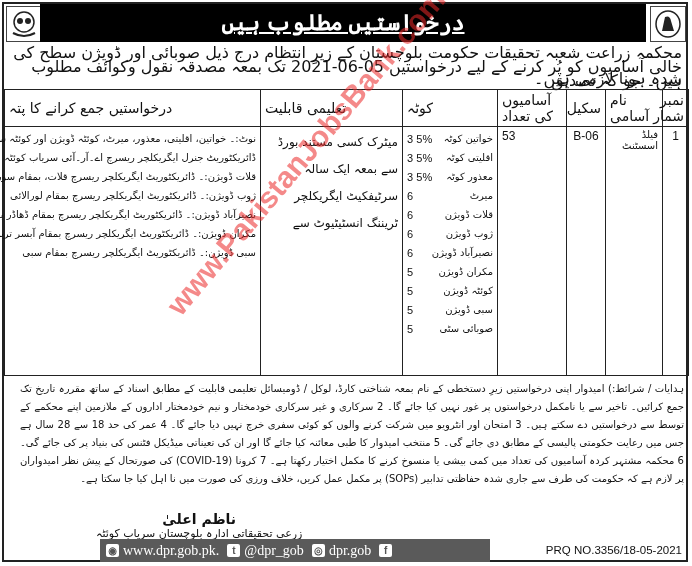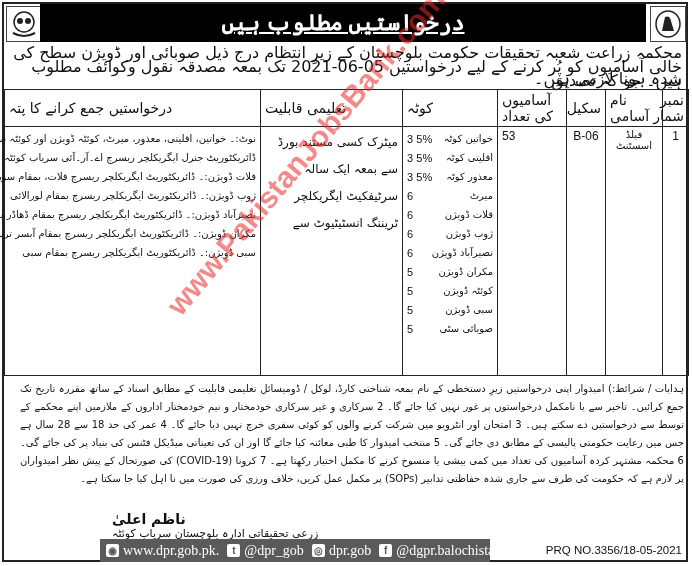--- a/index.html
+++ b/index.html
@@ -18,21 +18,21 @@
   table.jobs th, table.jobs td { border:1px solid #222; vertical-align:top; padding:2px 4px; }
   table.jobs th { height:20px; font-weight:normal; font-size:14px; text-align:left; vertical-align:middle; }
   .num { font-family:"Liberation Sans", sans-serif; font-size:12px;margin-top:24px; }
   .quota-row { display:flex; justify-content:space-between; height:19px; align-items:center; font-size:10px; }
   .quota-label { }
   .quota-pct { font-family:"Liberation Sans", sans-serif; font-size:11px; margin-right:6px; }
   .quota-count { font-family:"Liberation Sans", sans-serif; font-size:11px; }
   .addr-line { line-height:19px; text-align:right; font-size:10px; white-space:nowrap; }
   .qual { line-height:27px; text-align:right; font-size:12px; }
   .conditions { position:absolute; left:20px; right:8px; top:380px; direction:rtl; text-align:justify; font-size:10px; line-height:18px; }
-  .signature { position:absolute; left:112px; top:511px; text-align:left; direction:rtl; }
+  .signature { position:absolute; left:96px; top:511px; text-align:center; direction:rtl; }
   .sig-title { font-size:14px; font-weight:bold; }
   .sig-sub { font-size:11px; }
   .footer-bar { position:absolute; left:100px; top:539px; width:390px; height:23px; background:#5a5a5a; display:flex; align-items:center; gap:8px; padding-left:6px; box-sizing:border-box; }
   .footer-item { color:#fff; font-family:"Liberation Serif", serif; font-size:14px; display:flex; align-items:center; gap:4px; white-space:nowrap; }
   .ficon { width:13px; height:13px; background:#fff; color:#555; font-size:10px; font-family:"Liberation Sans", sans-serif; font-weight:bold; display:inline-flex; align-items:center; justify-content:center; border-radius:2px; }
   .prq { position:absolute; right:10px; top:544px; font-family:"Liberation Sans", sans-serif; font-size:11.5px; font-weight:normal; }
   .watermark { position:absolute; left:160px; top:300px; transform:rotate(-50deg); transform-origin:left top; color:rgba(235,40,40,0.55); font-family:"Liberation Sans", sans-serif; font-weight:bold; font-size:30px; white-space:nowrap; pointer-events:none; }
 </style>
 </head>
 <body>
@@ -79,21 +79,21 @@
       <th>سکیل</th>
       <th>آسامیوں کی تعداد</th>
       <th>کوٹہ</th>
       <th>تعلیمی قابلیت</th>
       <th>درخواستیں جمع کرانے کا پتہ</th>
     </tr>
   </thead>
   <tbody>
     <tr>
       <td class="num" style="text-align:center">1</td>
-      <td style="text-align:center">فیلڈ اسسٹنٹ</td>
+      <td style="">فیلڈ اسسٹنٹ</td>
       <td class="num" style="text-align:center">B-06</td>
       <td class="num" style="text-align:left">53</td>
       <td>
         <div class="quota-row">
             <span class="quota-label">خواتین کوٹہ</span>
             <span><span class="quota-pct">5%</span> <span class="quota-count">3</span></span>
           </div>
         <div class="quota-row">
             <span class="quota-label">اقلیتی کوٹہ</span>
             <span><span class="quota-pct">5%</span> <span class="quota-count">3</span></span>
@@ -164,19 +164,18 @@
   <span class="footer-item">
       <span class="ficon">t</span>
       <span>@dpr_gob</span>
     </span>
   <span class="footer-item">
       <span class="ficon">◎</span>
       <span>dpr.gob</span>
     </span>
   <span class="footer-item">
       <span class="ficon">f</span>
-      <span>@dgpr.balochistan</span>
     </span>
 </div>
 
 <div class="prq">PRQ NO.3356/18-05-2021</div>
 
 <div class="watermark">www.PakistanJobsBank.com</div>
 
 </body></html>

